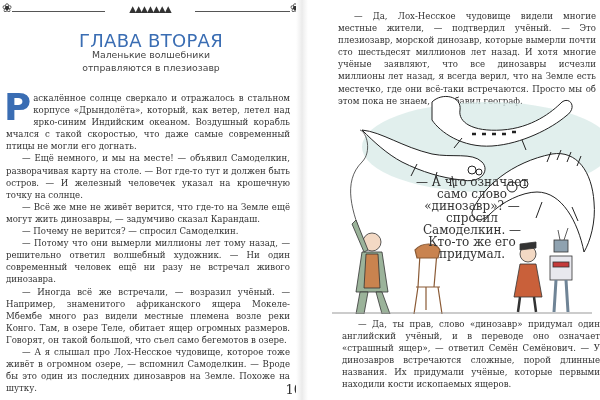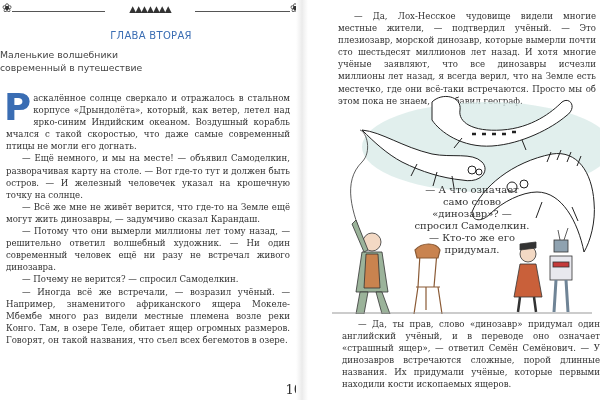--- a/index.html
+++ b/index.html
@@ -28,25 +28,25 @@
     font-size:9px; line-height:10px; color:#333; letter-spacing:-1px;
   }
   .ornament .corner {
     position:absolute; top:2px; font-size:12px; line-height:12px; color:#333;
   }
   .ornament .corner.l { left:2px; }
   .ornament .corner.r { right:2px; }
 
   .chapter-title {
     position:absolute; left:0; width:302px; top:30px; text-align:center;
-    font-family:"DejaVu Sans", sans-serif; font-size:10px; letter-spacing:0.3px;
+    font-family:"DejaVu Sans", sans-serif; font-size:18px; letter-spacing:0.3px;
     color:#3a6db3; font-weight:normal;
   }
   .chapter-sub {
-    position:absolute; left:0; width:302px; top:48px; text-align:left;
+    position:absolute; left:0; width:302px; top:48px; text-align:center;
     font-family:"DejaVu Sans", sans-serif; font-size:9.3px; line-height:13px;
     color:#444;
   }
   .text {
     position:absolute; font-size:8.6px; line-height:12.1px; text-align:justify;
     color:#333;
   }
   .text p { margin:0; text-indent:16px; }
   .text p.noind { text-indent:0; }
   .left-text { left:6px; width:284px; top:92px; }
@@ -58,50 +58,51 @@
   .pagenum {
     position:absolute; top:382px; font-size:13px; color:#333; text-align:right;
   }
   .pagenum.l { left:0; width:302px; }
   .pagenum.r { left:0; width:298px; }
 
   .right-top { left:36px; width:258px; top:10px; }
   .right-bottom { left:40px; width:258px; top:318px; }
   .illus { position:absolute; left:20px; top:92px; width:278px; height:222px; }
   .caption {
-    position:absolute; left:90px; top:92px; width:120px; text-align:center;
-    font-size:10px; line-height:12px; color:#333;
+    position:absolute; left:90px; top:84px; width:120px; text-align:center;
+    font-size:12px; line-height:12px; color:#333;
   }
 </style>
 </head>
 <body>
 
 <div class="spread">
 
   <div class="page page-left">
     <div class="ornament">
       <div class="line"></div>
       <span class="corner l">❀</span>
       <span class="corner r">❀</span>
       <div class="center">▲▲▲▲▲▲▲</div>
     </div>
 
     <div class="chapter-title">ГЛАВА ВТОРАЯ</div>
     <div class="chapter-sub">
       <div>Маленькие волшебники</div>
-      <div>современный в путешествие</div>
+      <div>отправляются в плезиозавр</div>
     </div>
 
     <div class="text left-text">
       <p class="noind"><span class="dropcap">Р</span><span>аскалённое солнце сверкало и отражалось в стальном корпусе «Дрындолёта», который, как ветер, летел над ярко-синим Индийским океаном. Воздушный корабль мчался с такой скоростью, что даже самые современный птицы не могли его догнать.</span></p>
       <p>— Ещё немного, и мы на месте! — объявил Самоделкин, разворачивая карту на столе. — Вот где-то тут и должен быть остров. — И железный человечек указал на крошечную точку на солнце.</p>
       <p>— Всё же мне не живёт верится, что где-то на Земле ещё могут жить динозавры, — задумчиво сказал Карандаш.</p>
+      <p>— Почему не верится? — спросил Самоделкин.</p>
       <p>— Потому что они вымерли миллионы лет тому назад, — решительно ответил волшебный художник. — Ни один современный человек ещё ни разу не встречал живого динозавра.</p>
-      <p>— Почему не верится? — спросил Самоделкин.</p>
-      <p>— Иногда всё же встречали, — возразил учёный. — Например, знаменитого африканского ящера Мокеле-Мбембе много раз видели местные племена возле реки Конго. Там, в озере Теле, обитает ящер огромных размеров. Говорят, он такой названия, что съел всех бегемотов в озере.</p>
+      <p>— Иногда всё же встречали, — возразил учёный. — Например, знаменитого африканского ящера Мокеле-Мбембе много раз видели местные племена возле реки Конго. Там, в озере Теле, обитает ящер огромных размеров. Говорят, он такой большой, что съел само бегемотов в озере.</p>
+      <p>— А я слышал про Лох-Несское чудовище, которое тоже живёт в огромном озере, — вспомнил Самоделкин. — Вроде бы это один из последних динозавров на Земле. Похоже на шутку.</p>
     </div>
 
     <div class="pagenum l">10</div>
   </div>
 
   <div class="page page-right">
     <div class="text right-top">
       <p>— Да, Лох-Несское чудовище видели многие местные жители, — подтвердил учёный. — Это плезиозавр, морской динозавр, которые вымерли почти сто шестьдесят миллионов лет назад. И хотя многие учёные заявляют, что все динозавры исчезли миллионы лет назад, я всегда верил, что на Земле есть местечко, где они всё-таки встречаются. Просто мы об этом пока не знаем, — добавил географ.</p>
     </div>
 

